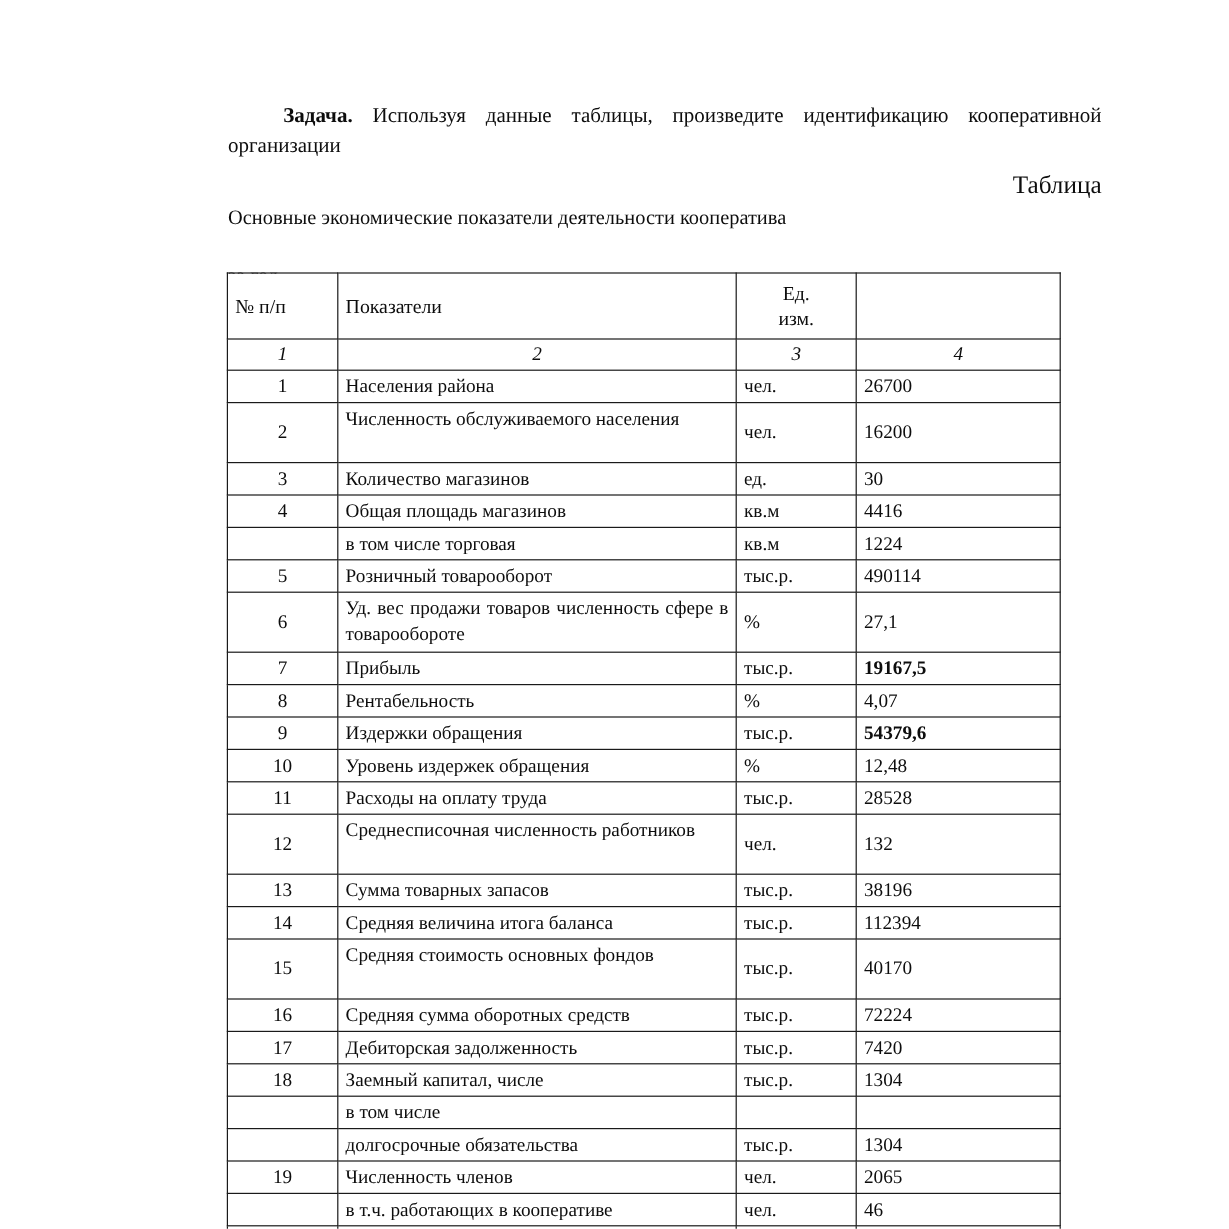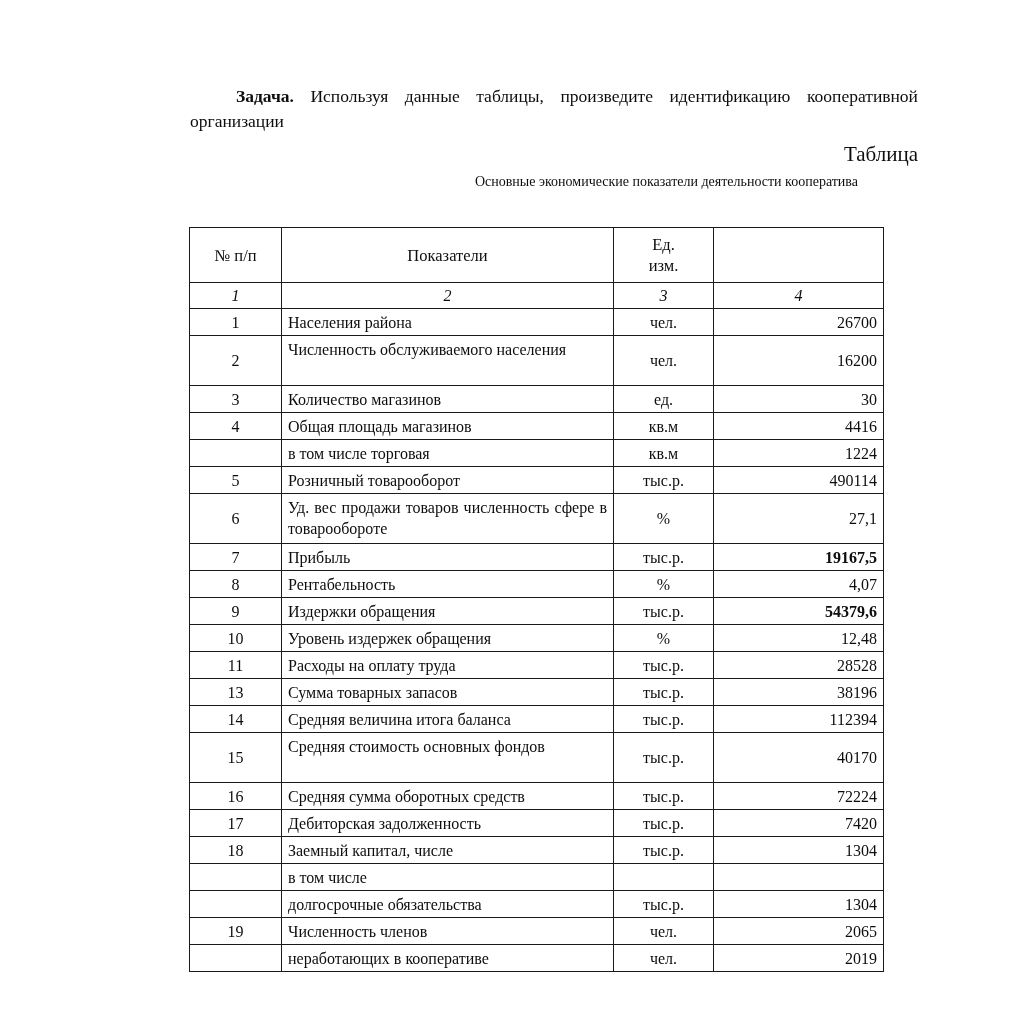--- a/index.html
+++ b/index.html
@@ -45,23 +45,23 @@
   }
 
   .table-caption-right {
     font-size: 21px;
     line-height: 25px;
     text-align: right;
     margin: 8px 0 0 0;
   }
 
   .table-title {
-    font-size: 14px;
+    font-size: 17px;
     line-height: 24px;
-    text-align: right;
+    text-align: left;
     margin: 3px 0 0 0;
     padding-right: 60px;
   }
   .table-title .title-line2 {
     display: block;
     margin-top: 24px;
   }
 
   
   .table-wrap {
@@ -88,21 +88,21 @@
     border: 1.1px solid #1a1a1a;
     padding: 2px 6px;
     vertical-align: middle;
     font-weight: normal;
     line-height: 21px;
     background: #ffffff;
   }
 
   
   .hdr-cell {
-    text-align: center;
+    text-align: left;
     height: 50px;
     font-size: 16.5px;
   }
   .hdr-unit {
     text-align: center;
     line-height: 23px;
   }
   .hdr-unit .u1, .hdr-unit .u2 { display: block; }
 
   
@@ -121,24 +121,24 @@
   }
   .cell-name {
     text-align: left;
     padding-left: 9px;
   }
   .cell-name.justified {
     text-align: justify;
     text-align-last: left;
   }
   .cell-unit {
-    text-align: center;
+    text-align: left;
   }
   .cell-value {
-    text-align: right;
+    text-align: left;
   }
   .cell-value.bold {
     font-weight: bold;
   }
 
   tr.row-1line td { height: 22px; }
   tr.row-2line td { height: 44px; }
   tr.row-2line .cell-name { vertical-align: top; padding-top: 3px; }
 </style>
 </head>
@@ -248,20 +248,26 @@
             <td class="cell-name">Уровень издержек обращения</td>
             <td class="cell-unit">%</td>
             <td class="cell-value">12,48</td>
           </tr>
           <tr class="row-1line">
             <td class="cell-num">11</td>
             <td class="cell-name">Расходы на оплату труда</td>
             <td class="cell-unit">тыс.р.</td>
             <td class="cell-value">28528</td>
           </tr>
+          <tr class="row-2line">
+            <td class="cell-num">12</td>
+            <td class="cell-name justified">Среднесписочная численность работников</td>
+            <td class="cell-unit">чел.</td>
+            <td class="cell-value">132</td>
+          </tr>
           <tr class="row-1line">
             <td class="cell-num">13</td>
             <td class="cell-name">Сумма товарных запасов</td>
             <td class="cell-unit">тыс.р.</td>
             <td class="cell-value">38196</td>
           </tr>
           <tr class="row-1line">
             <td class="cell-num">14</td>
             <td class="cell-name">Средняя величина итога баланса</td>
             <td class="cell-unit">тыс.р.</td>
@@ -304,20 +310,26 @@
             <td class="cell-value">1304</td>
           </tr>
           <tr class="row-1line">
             <td class="cell-num">19</td>
             <td class="cell-name">Численность членов</td>
             <td class="cell-unit">чел.</td>
             <td class="cell-value">2065</td>
           </tr>
           <tr class="row-1line">
             <td class="cell-num"></td>
+            <td class="cell-name">в т.ч. работающих в кооперативе</td>
+            <td class="cell-unit">чел.</td>
+            <td class="cell-value">46</td>
+          </tr>
+          <tr class="row-1line">
+            <td class="cell-num"></td>
             <td class="cell-name">неработающих в кооперативе</td>
             <td class="cell-unit">чел.</td>
             <td class="cell-value">2019</td>
           </tr>
         </tbody>
     </table>
   </div>
 
 </div>
 

